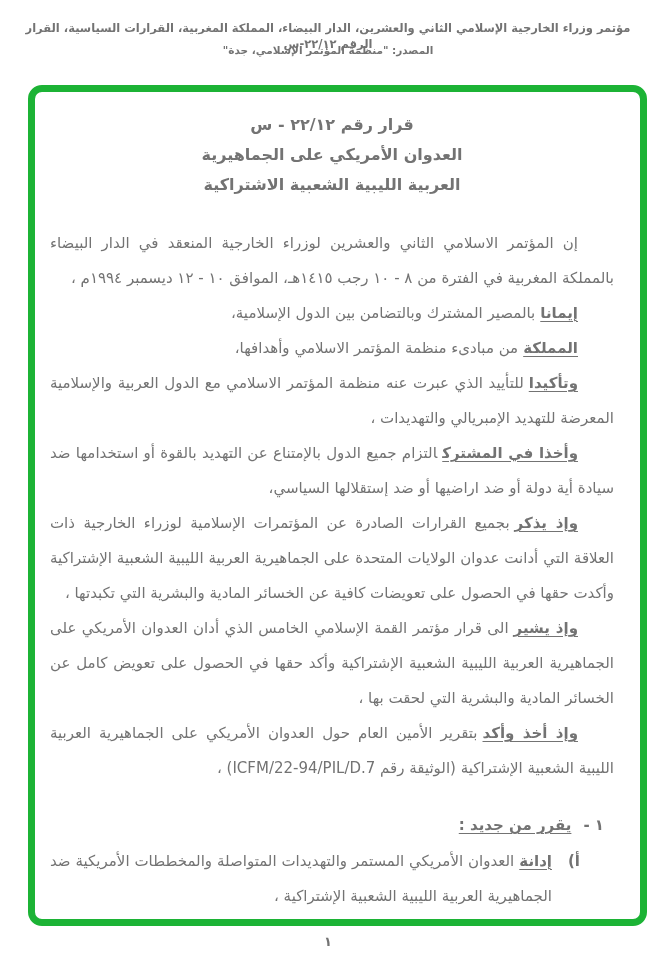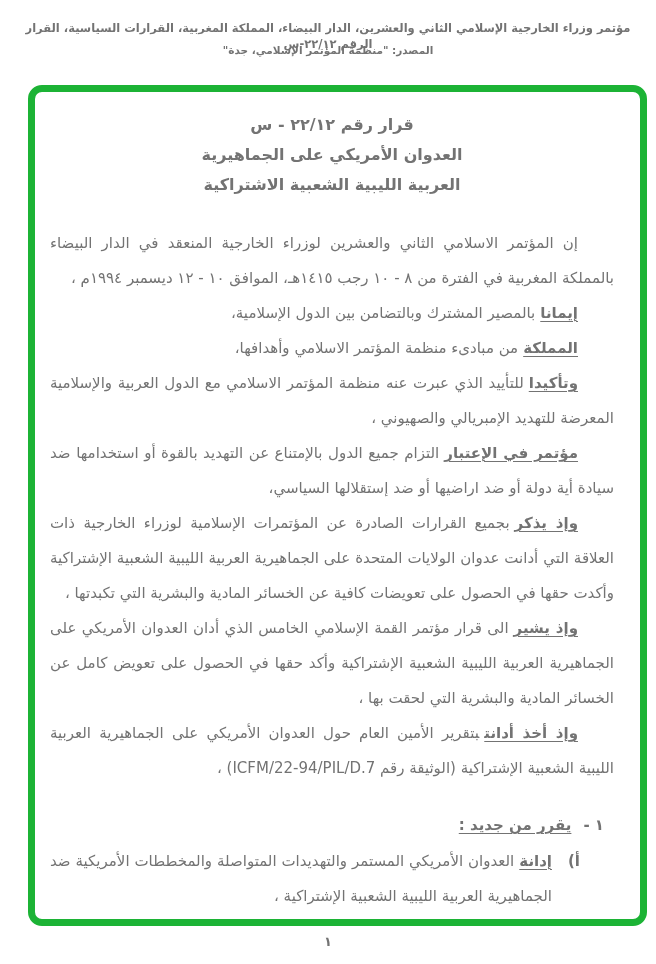--- a/index.html
+++ b/index.html
@@ -81,25 +81,25 @@
     <div class="title-block">
       <p class="title-line">قرار رقم ٢٢/١٢ - س</p>
       <p class="title-line">العدوان الأمريكي على الجماهيرية</p>
       <p class="title-line">العربية الليبية الشعبية الاشتراكية</p>
     </div>
 
     <div class="body-text" id="paragraphs">
         <p class="para"><span>إن المؤتمر الاسلامي الثاني والعشرين لوزراء الخارجية المنعقد في الدار البيضاء بالمملكة المغربية في الفترة من ٨ - ١٠ رجب ١٤١٥هـ، الموافق ١٠ - ١٢ ديسمبر ١٩٩٤م ،</span></p>
         <p class="para"><span class="lead">إيمانا</span><span>بالمصير المشترك وبالتضامن بين الدول الإسلامية،</span></p>
         <p class="para"><span class="lead">المملكة</span><span>من مبادىء منظمة المؤتمر الاسلامي وأهدافها،</span></p>
-        <p class="para"><span class="lead">وتأكيدا</span><span>للتأييد الذي عبرت عنه منظمة المؤتمر الاسلامي مع الدول العربية والإسلامية المعرضة للتهديد الإمبريالي والصهيوني ،</span></p>
-        <p class="para"><span class="lead">مؤتمر في الإعتبار</span><span>التزام جميع الدول بالإمتناع عن التهديد بالقوة أو استخدامها ضد سيادة أية دولة أو ضد اراضيها أو ضد إستقلالها السياسي،</span></p>
+        <p class="para"><span class="lead">وتأكيدا</span><span>للتأييد الذي عبرت عنه منظمة المؤتمر الاسلامي مع الدول العربية والإسلامية المعرضة للتهديد الإمبريالي والتهديدات ،</span></p>
+        <p class="para"><span class="lead">وأخذا في المشترك</span><span>التزام جميع الدول بالإمتناع عن التهديد بالقوة أو استخدامها ضد سيادة أية دولة أو ضد اراضيها أو ضد إستقلالها السياسي،</span></p>
         <p class="para"><span class="lead">وإذ يذكر</span><span>بجميع القرارات الصادرة عن المؤتمرات الإسلامية لوزراء الخارجية ذات العلاقة التي أدانت عدوان الولايات المتحدة على الجماهيرية العربية الليبية الشعبية الإشتراكية وأكدت حقها في الحصول على تعويضات كافية عن الخسائر المادية والبشرية التي تكبدتها ،</span></p>
         <p class="para"><span class="lead">وإذ يشير</span><span>الى قرار مؤتمر القمة الإسلامي الخامس الذي أدان العدوان الأمريكي على الجماهيرية العربية الليبية الشعبية الإشتراكية وأكد حقها في الحصول على تعويض كامل عن الخسائر المادية والبشرية التي لحقت بها ،</span></p>
-        <p class="para"><span class="lead">وإذ أخذ أدانت</span><span>بتقرير الأمين العام حول العدوان الأمريكي على الجماهيرية العربية الليبية الشعبية الإشتراكية (الوثيقة رقم ICFM/22-94/PIL/D.7) ،</span></p>
+        <p class="para"><span class="lead">وإذ أخذ وأكد</span><span>بتقرير الأمين العام حول العدوان الأمريكي على الجماهيرية العربية الليبية الشعبية الإشتراكية (الوثيقة رقم ICFM/22-94/PIL/D.7) ،</span></p>
       </div>
 
     <div class="decision">
       <div class="item-row">
         <span class="item-marker">١ -</span>
         <span class="item-title">يقرر من جديد :</span>
       </div>
       <div class="sub-row">
         <span class="sub-marker">أ)</span>
         <p class="sub-text">

